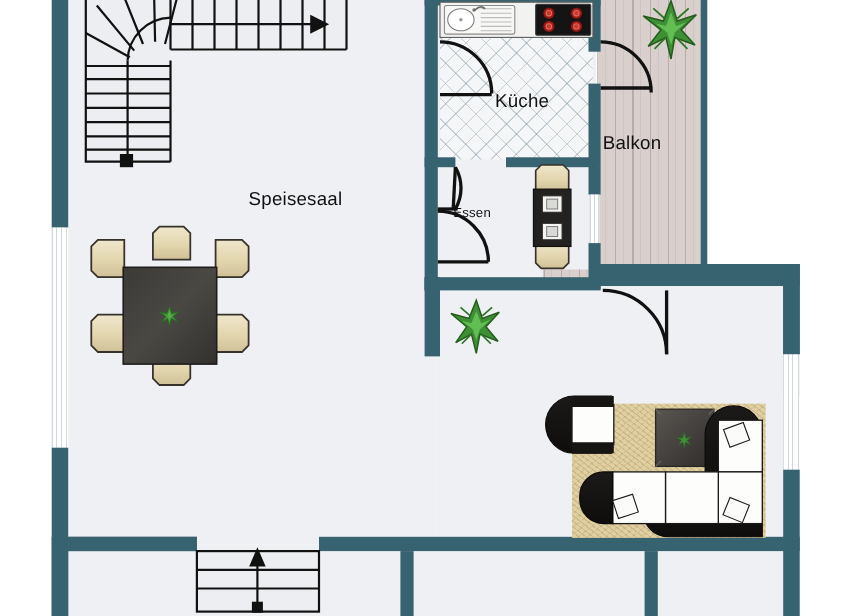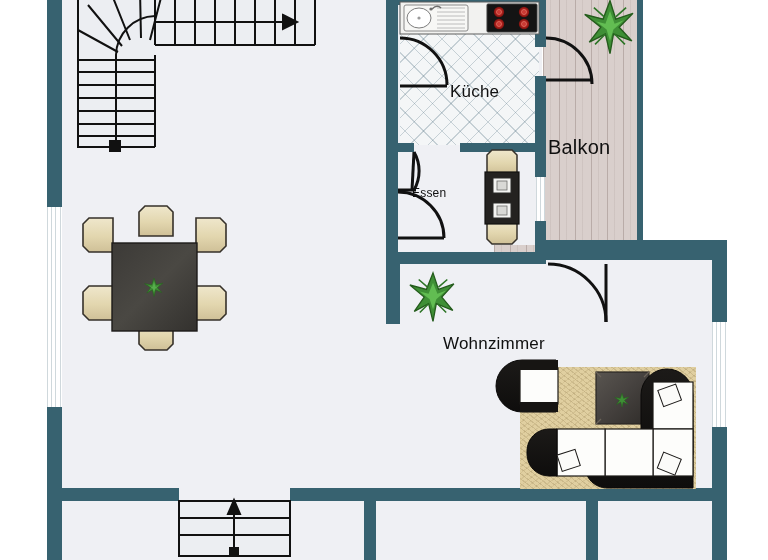--- a/index.html
+++ b/index.html
@@ -346,18 +346,18 @@
       <path d="M557,429 h-8 a22,22 0 0,0 -22,22 v3 a22,22 0 0,0 22,22 h8 z" fill="url(#sofaG)" stroke="#0a0908" stroke-width="1"></path>
 
       <g>
         <rect x="660" y="387" width="19" height="17" fill="#fbfbf9" stroke="#1b1917" stroke-width="1" transform="rotate(-20 669 395)"></rect>
         <rect x="660" y="455" width="19" height="17" fill="#fbfbf9" stroke="#1b1917" stroke-width="1" transform="rotate(22 669 463)"></rect>
         <rect x="559" y="452" width="19" height="17" fill="#fbfbf9" stroke="#1b1917" stroke-width="1" transform="rotate(-18 568 460)"></rect>
       </g>
     </g>
   </svg>
 
+  <div class="rlabel" style="left:226px;top:171px;font-size:17px;">Speisesaal</div>
   <div class="rlabel" style="left:450px;top:82px;font-size:17px;">Küche</div>
   <div class="rlabel" style="left:412px;top:186px;font-size:12px;">Essen</div>
-  <div class="rlabel" style="left:548px;top:136px;font-size:20px;">Balkon</div>
-  <div class="rlabel" style="left:443px;top:334px;font-size:17px;">Wohnzimmer</div>
+  <div class="rlabel" style="left:548px;top:120px;font-size:17px;">Balkon</div>
 
 </div>
 
 </body></html>

